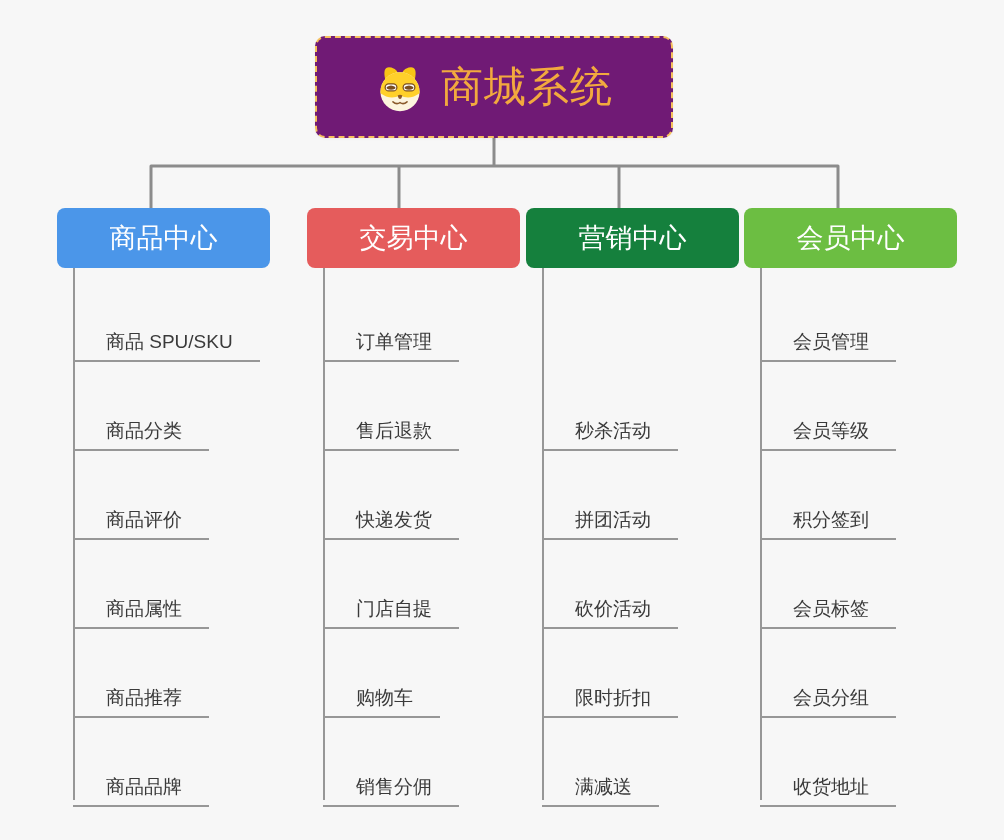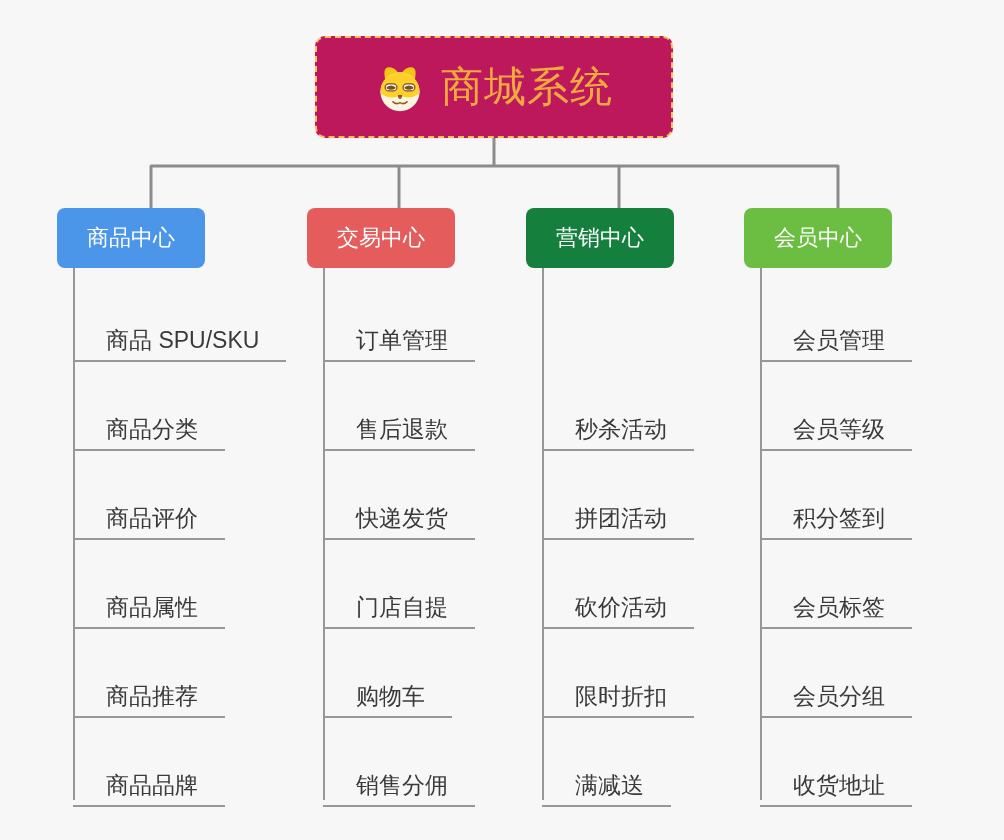--- a/index.html
+++ b/index.html
@@ -10,46 +10,46 @@
   }
   .canvas{position:relative;width:1004px;height:840px;background:#f7f7f7;}
 
   
   .connectors{position:absolute;left:0;top:0;width:1004px;height:840px;pointer-events:none;}
   .connectors path{fill:none;stroke-width:3px;stroke-linecap:butt;stroke-linejoin:round;}
 
   
   .root-node{
     position:absolute;left:315px;top:36px;width:358px;height:102px;
-    background:#be185d;border:2px dashed #f6c05c;border-radius:10px;
+    background:#701a75;border:2px dashed #f6c05c;border-radius:10px;
     display:flex;align-items:center;justify-content:center;gap:16px;
     box-shadow:0 1px 3px rgba(0,0,0,0.04);
     box-sizing:border-box;cursor:pointer;
   }
   .root-title{font-size:42px;line-height:1;color:#f2a93e;letter-spacing:1px;}
   .dog-icon{display:inline-flex;width:50px;height:54px;}
 
   
   .branch{position:absolute;top:208px;width:260px;height:610px;}
   .branch-header{
-    position:absolute;left:0;top:0;width:148px;height:60px;
-    border-radius:8px;color:#ffffff;font-size:22px;
+    position:absolute;left:0;top:0;width:213px;height:60px;
+    border-radius:8px;color:#ffffff;font-size:27px;
     display:flex;align-items:center;justify-content:center;
     cursor:pointer;
   }
   .spine{
     position:absolute;left:16px;top:60px;width:2px;height:532px;
     background:#979797;
   }
   .leaf{
     position:absolute;left:16px;height:44px;
     display:inline-flex;align-items:flex-end;
     padding:0 27px 7px 33px;
     border-bottom:2px solid #979797;
-    font-size:23px;color:#3a3a3a;line-height:1.15;
+    font-size:19px;color:#3a3a3a;line-height:1.15;
     white-space:nowrap;cursor:pointer;
   }
   
   .leaf.l0{top:101px;} .leaf.l1{top:190px;} .leaf.l2{top:279px;}
   .leaf.l3{top:368px;} .leaf.l4{top:457px;} .leaf.l5{top:546px;}
 
   .branch.b0{left:57px;}  .branch.b1{left:307px;}
   .branch.b2{left:526px;} .branch.b3{left:744px;}
 </style>
 </head>

